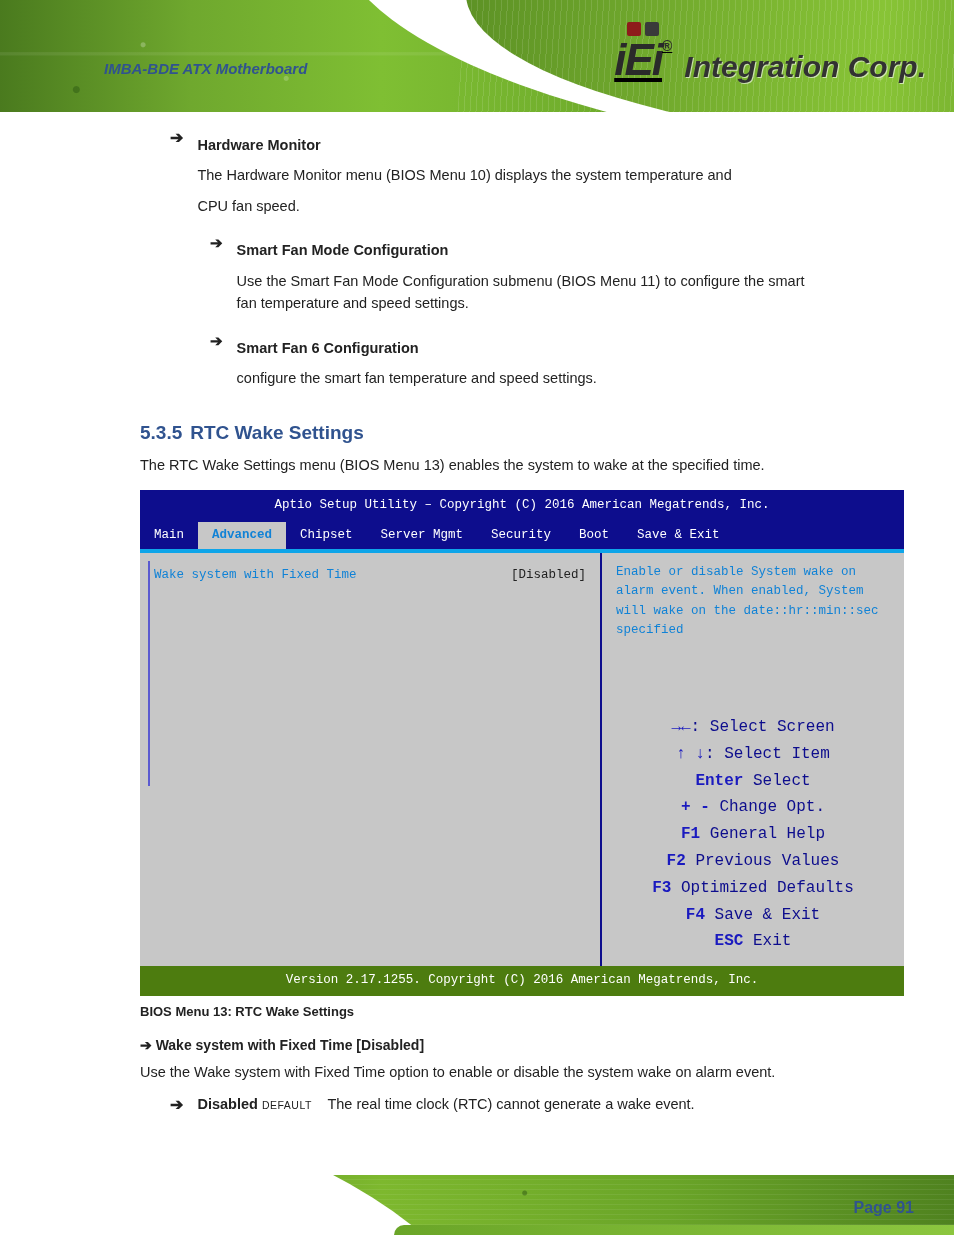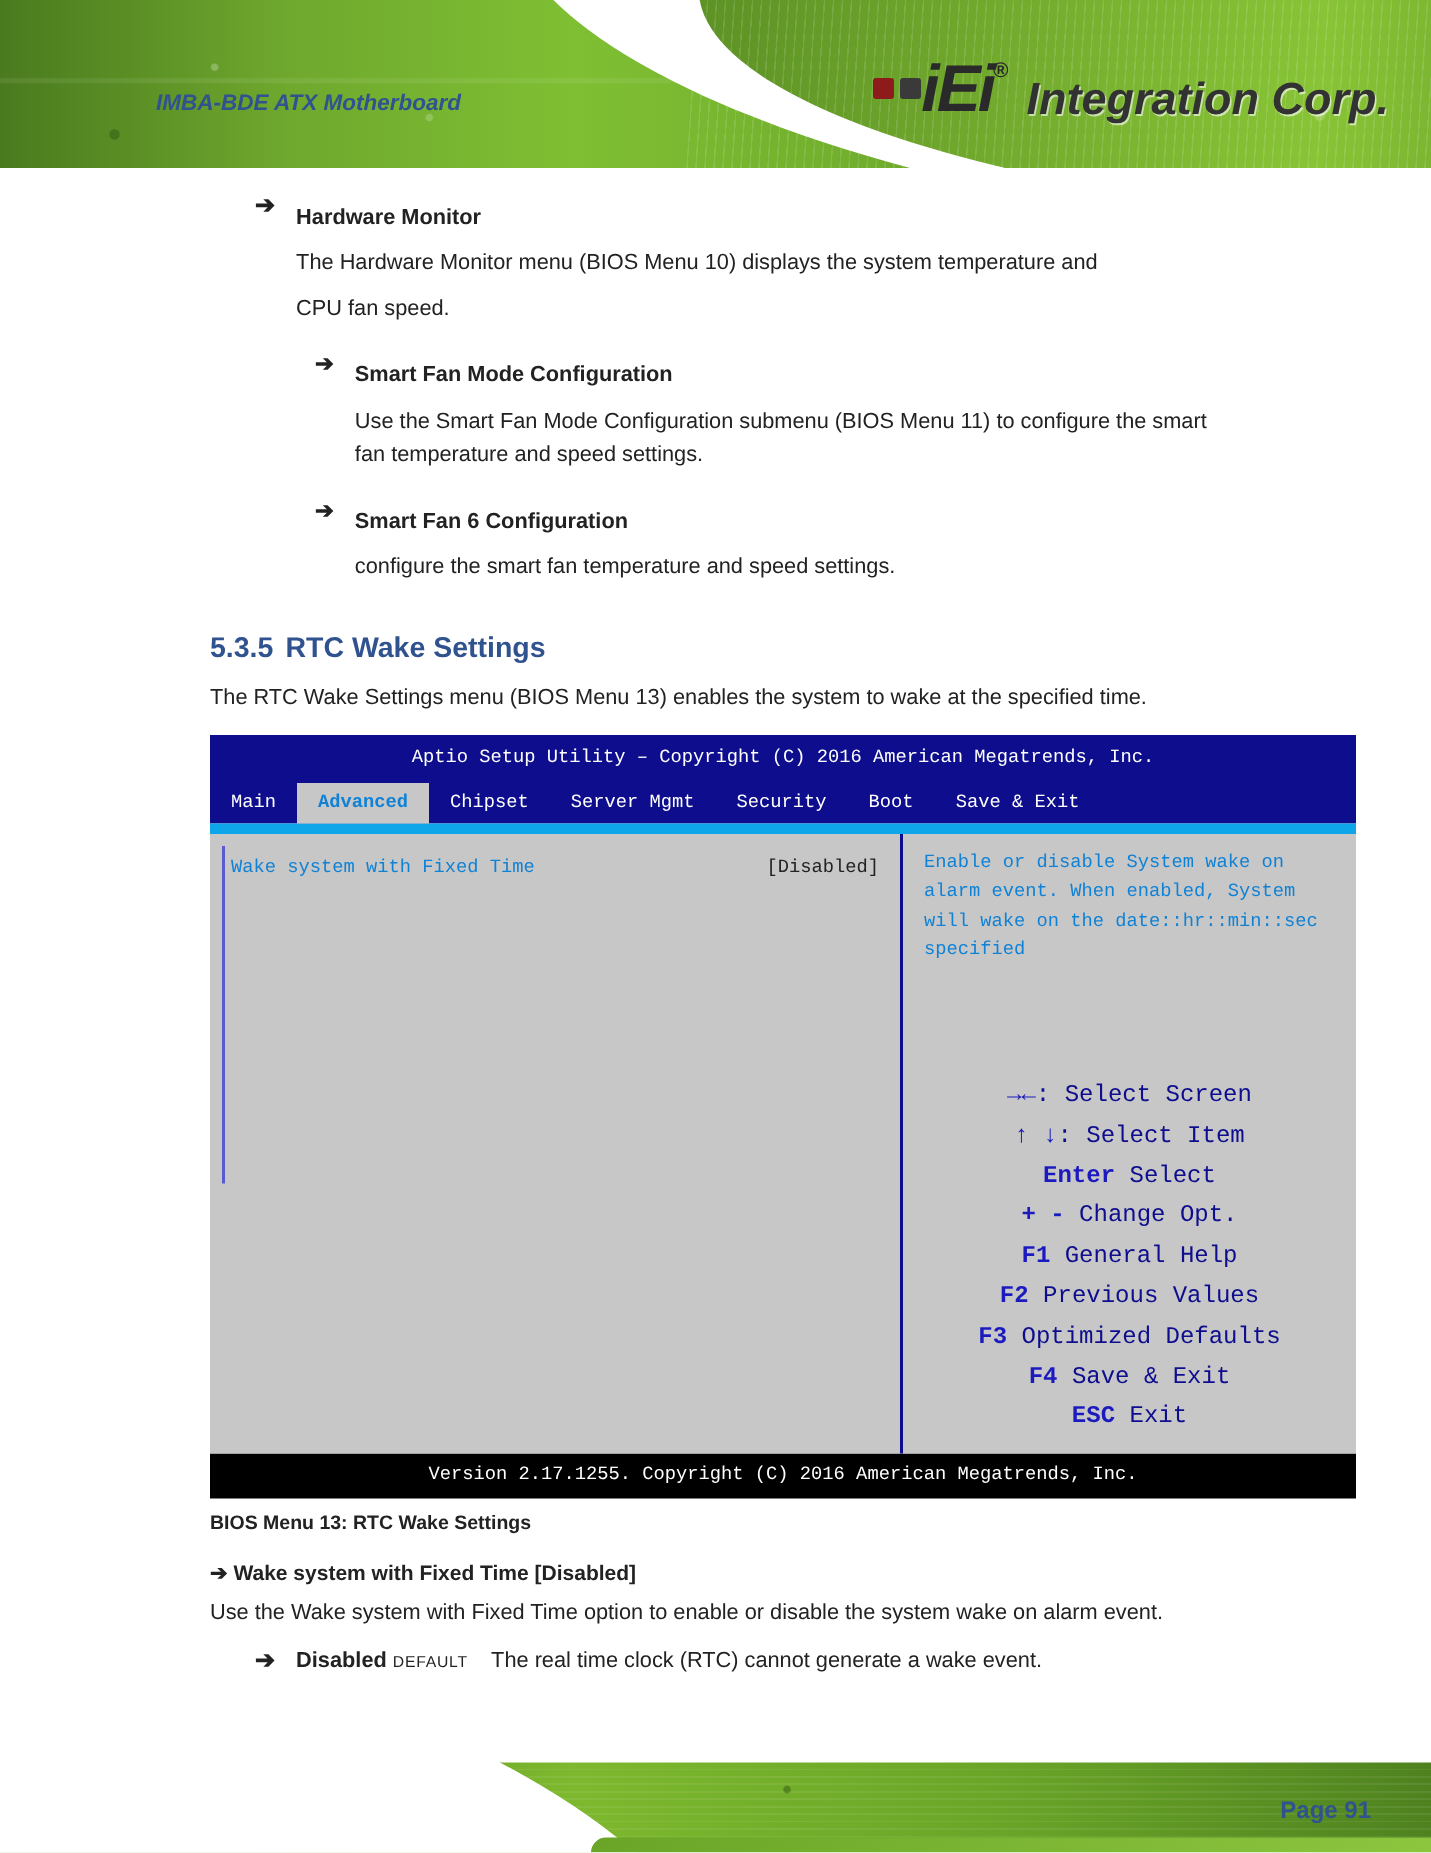--- a/index.html
+++ b/index.html
@@ -31,21 +31,21 @@
     background:linear-gradient(90deg,#5d9225,#88c436 60%,#5d9225);
     border-radius:0 0 0 700px/0 0 0 170px; transform:skewX(-4deg);
     border-top:4px solid rgba(255,255,255,0.7);
   }
   .header-curve2::after{content:"";position:absolute;inset:0;
     background:
       repeating-linear-gradient(90deg, rgba(255,255,255,0.12) 0 1px, transparent 1px 6px),
       radial-gradient(circle at 60% 50%, rgba(255,255,255,0.2) 0 3px, transparent 4px);
   }
   .logo-wrap{position:absolute; top:20px; right:28px; display:flex; align-items:flex-end; gap:12px;}
-  .logo-mark{display:flex;flex-direction:row;align-items:center;}
+  .logo-mark{display:flex;flex-direction:column;align-items:center;text-decoration:underline;}
   .logo-squares{display:flex;gap:4px;margin-bottom:2px;}
   .sq{width:14px;height:14px;border-radius:2px;}
   .sq.r{background:#8e1b1b;} .sq.g{background:#3a3a3a;}
   .logo-iei{font:italic 800 44px/1 Arial;color:#2a2a2a;letter-spacing:-2px;}
   .logo-r{font:700 14px Arial;color:#2a2a2a;}
   .logo-text{font:italic 800 30px/1 Arial;color:#323232;text-shadow:1px 1px 0 rgba(255,255,255,0.6);margin-top:32px;}
 
   
   .product-label{position:absolute; top:60px; left:104px; font:italic 700 15px Arial; color:#30538f;}
 
@@ -63,31 +63,31 @@
 
   .section-heading { font:700 19px Arial; color:#30538f; margin:24px 0 10px; }
   .section-num { margin-right:8px; }
 
   
   .bios-box { width:764px; margin:14px 0 8px; font-family:"Courier New",monospace; font-size:12.5px; color:#fff; }
   .bios-title { background:#0d0d8d; padding:6px 0; text-align:center; font-weight:400; color:#fff; }
   .bios-tabs { background:#0d0d8d; display:flex; }
   .bios-tab { padding:4px 14px; color:#fff; }
   .bios-tab.active { background:#c7c7c7; color:#1082d6; font-weight:700; }
-  .bios-body { display:flex; border-top:7px solid #0ea5e9; }
+  .bios-body { display:flex; border-top:4px solid #0ea5e9; }
   .bios-left { background:#c7c7c7; color:#1082d6; width:460px; padding:10px 14px 120px; min-height:338px; position:relative;}
   .bios-left::after{content:"";position:absolute;top:8px;bottom:180px;left:8px;width:2px;background:#5a5ad0;}
   .bios-left-row{display:flex;justify-content:space-between;margin:3px 0;}
   .bios-left-row .val{color:#222;}
   .bios-right{ background:#c7c7c7; color:#1082d6; flex:1; padding:10px 14px; border-left:2px solid #0d0d8d; display:flex; flex-direction:column; justify-content:flex-start;}
   .bios-help{min-height:150px;}
   .bios-keys{color:#0d0d8d;font-size:16px;text-align:center;}
   .bios-keys div{margin:2px 0;}
   .bios-keys .glyph{color:#1a1abf;font-weight:700;}
-  .bios-version { background:#000000; text-align:center; padding:5px 0; color:#fff; }
+  .bios-version { background:#4d7c0f; text-align:center; padding:5px 0; color:#fff; }
 
   .bios-caption{ font:700 13px Arial; color:#222; margin:6px 0 0; }
   .option-heading{ font:700 14px Arial; color:#222; margin:18px 0 4px; }
 
   
   .footer { position:absolute; bottom:0; left:0; width:954px; height:110px; overflow:hidden;}
   .footer-band { position:absolute; bottom:0; left:0; width:954px; height:60px;
     background:linear-gradient(90deg,#4f821f,#7db82e 40%,#6aa528 70%,#4f821f);}
   .footer-band::before{content:"";position:absolute;inset:0;
     background:

